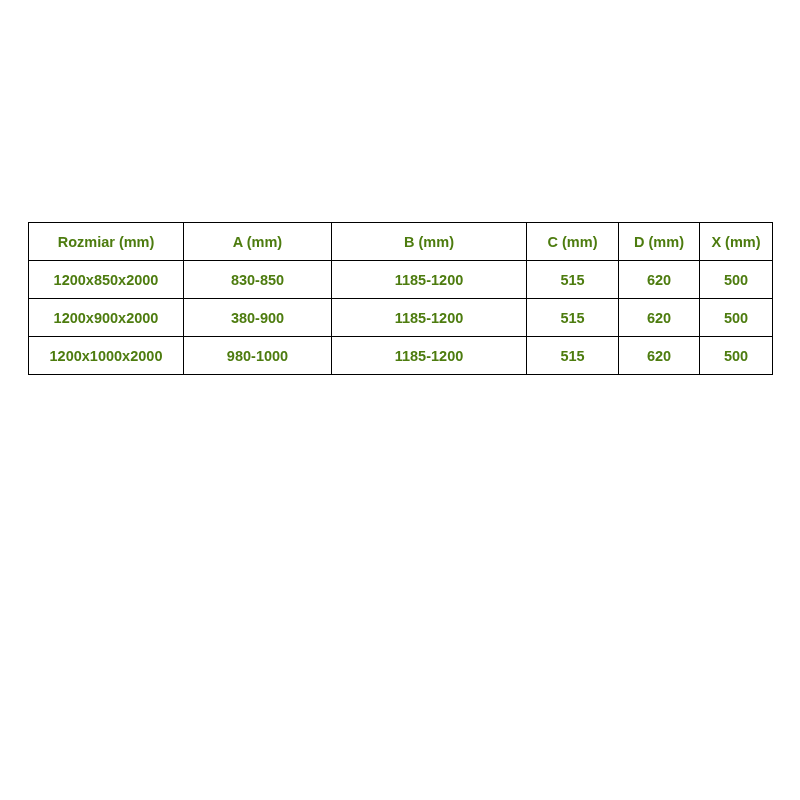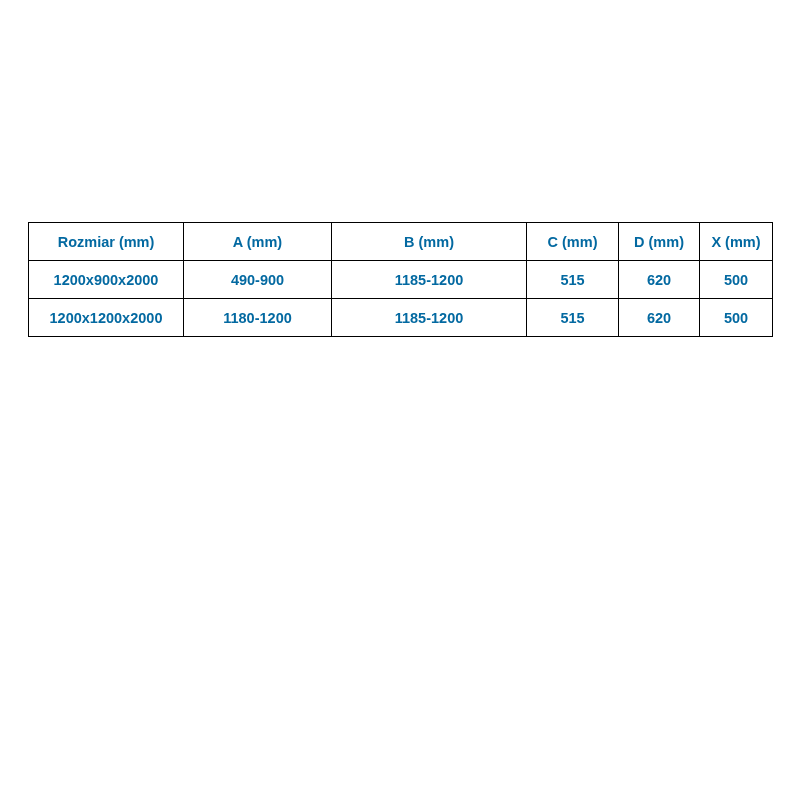--- a/index.html
+++ b/index.html
@@ -30,21 +30,21 @@
     width: 744px;
     table-layout: fixed;
   }
   table.size-table th,
   table.size-table td {
     border: 1px solid #000000;
     height: 37px;
     padding: 0 0;
     text-align: center;
     vertical-align: middle;
-    color: #0369a1;
+    color: #4d7c0f;
     font-size: 14.5px;
     font-weight: bold;
     font-family: "Liberation Sans", sans-serif;
     white-space: nowrap;
     overflow: hidden;
   }
   table.size-table th {
     font-size: 14.5px;
   }
   
@@ -74,30 +74,38 @@
           <th>Rozmiar (mm)</th>
           <th>A (mm)</th>
           <th>B (mm)</th>
           <th>C (mm)</th>
           <th>D (mm)</th>
           <th>X (mm)</th>
         </tr>
       </thead>
       <tbody>
         <tr>
-          <td>1200x900x2000</td>
-          <td>490-900</td>
+          <td>1200x850x2000</td>
+          <td>830-850</td>
           <td>1185-1200</td>
           <td>515</td>
           <td>620</td>
           <td>500</td>
         </tr>
         <tr>
-          <td>1200x1200x2000</td>
-          <td>1180-1200</td>
+          <td>1200x900x2000</td>
+          <td>380-900</td>
+          <td>1185-1200</td>
+          <td>515</td>
+          <td>620</td>
+          <td>500</td>
+        </tr>
+        <tr>
+          <td>1200x1000x2000</td>
+          <td>980-1000</td>
           <td>1185-1200</td>
           <td>515</td>
           <td>620</td>
           <td>500</td>
         </tr>
       </tbody>
     </table>
   </div>
 </div>
 

